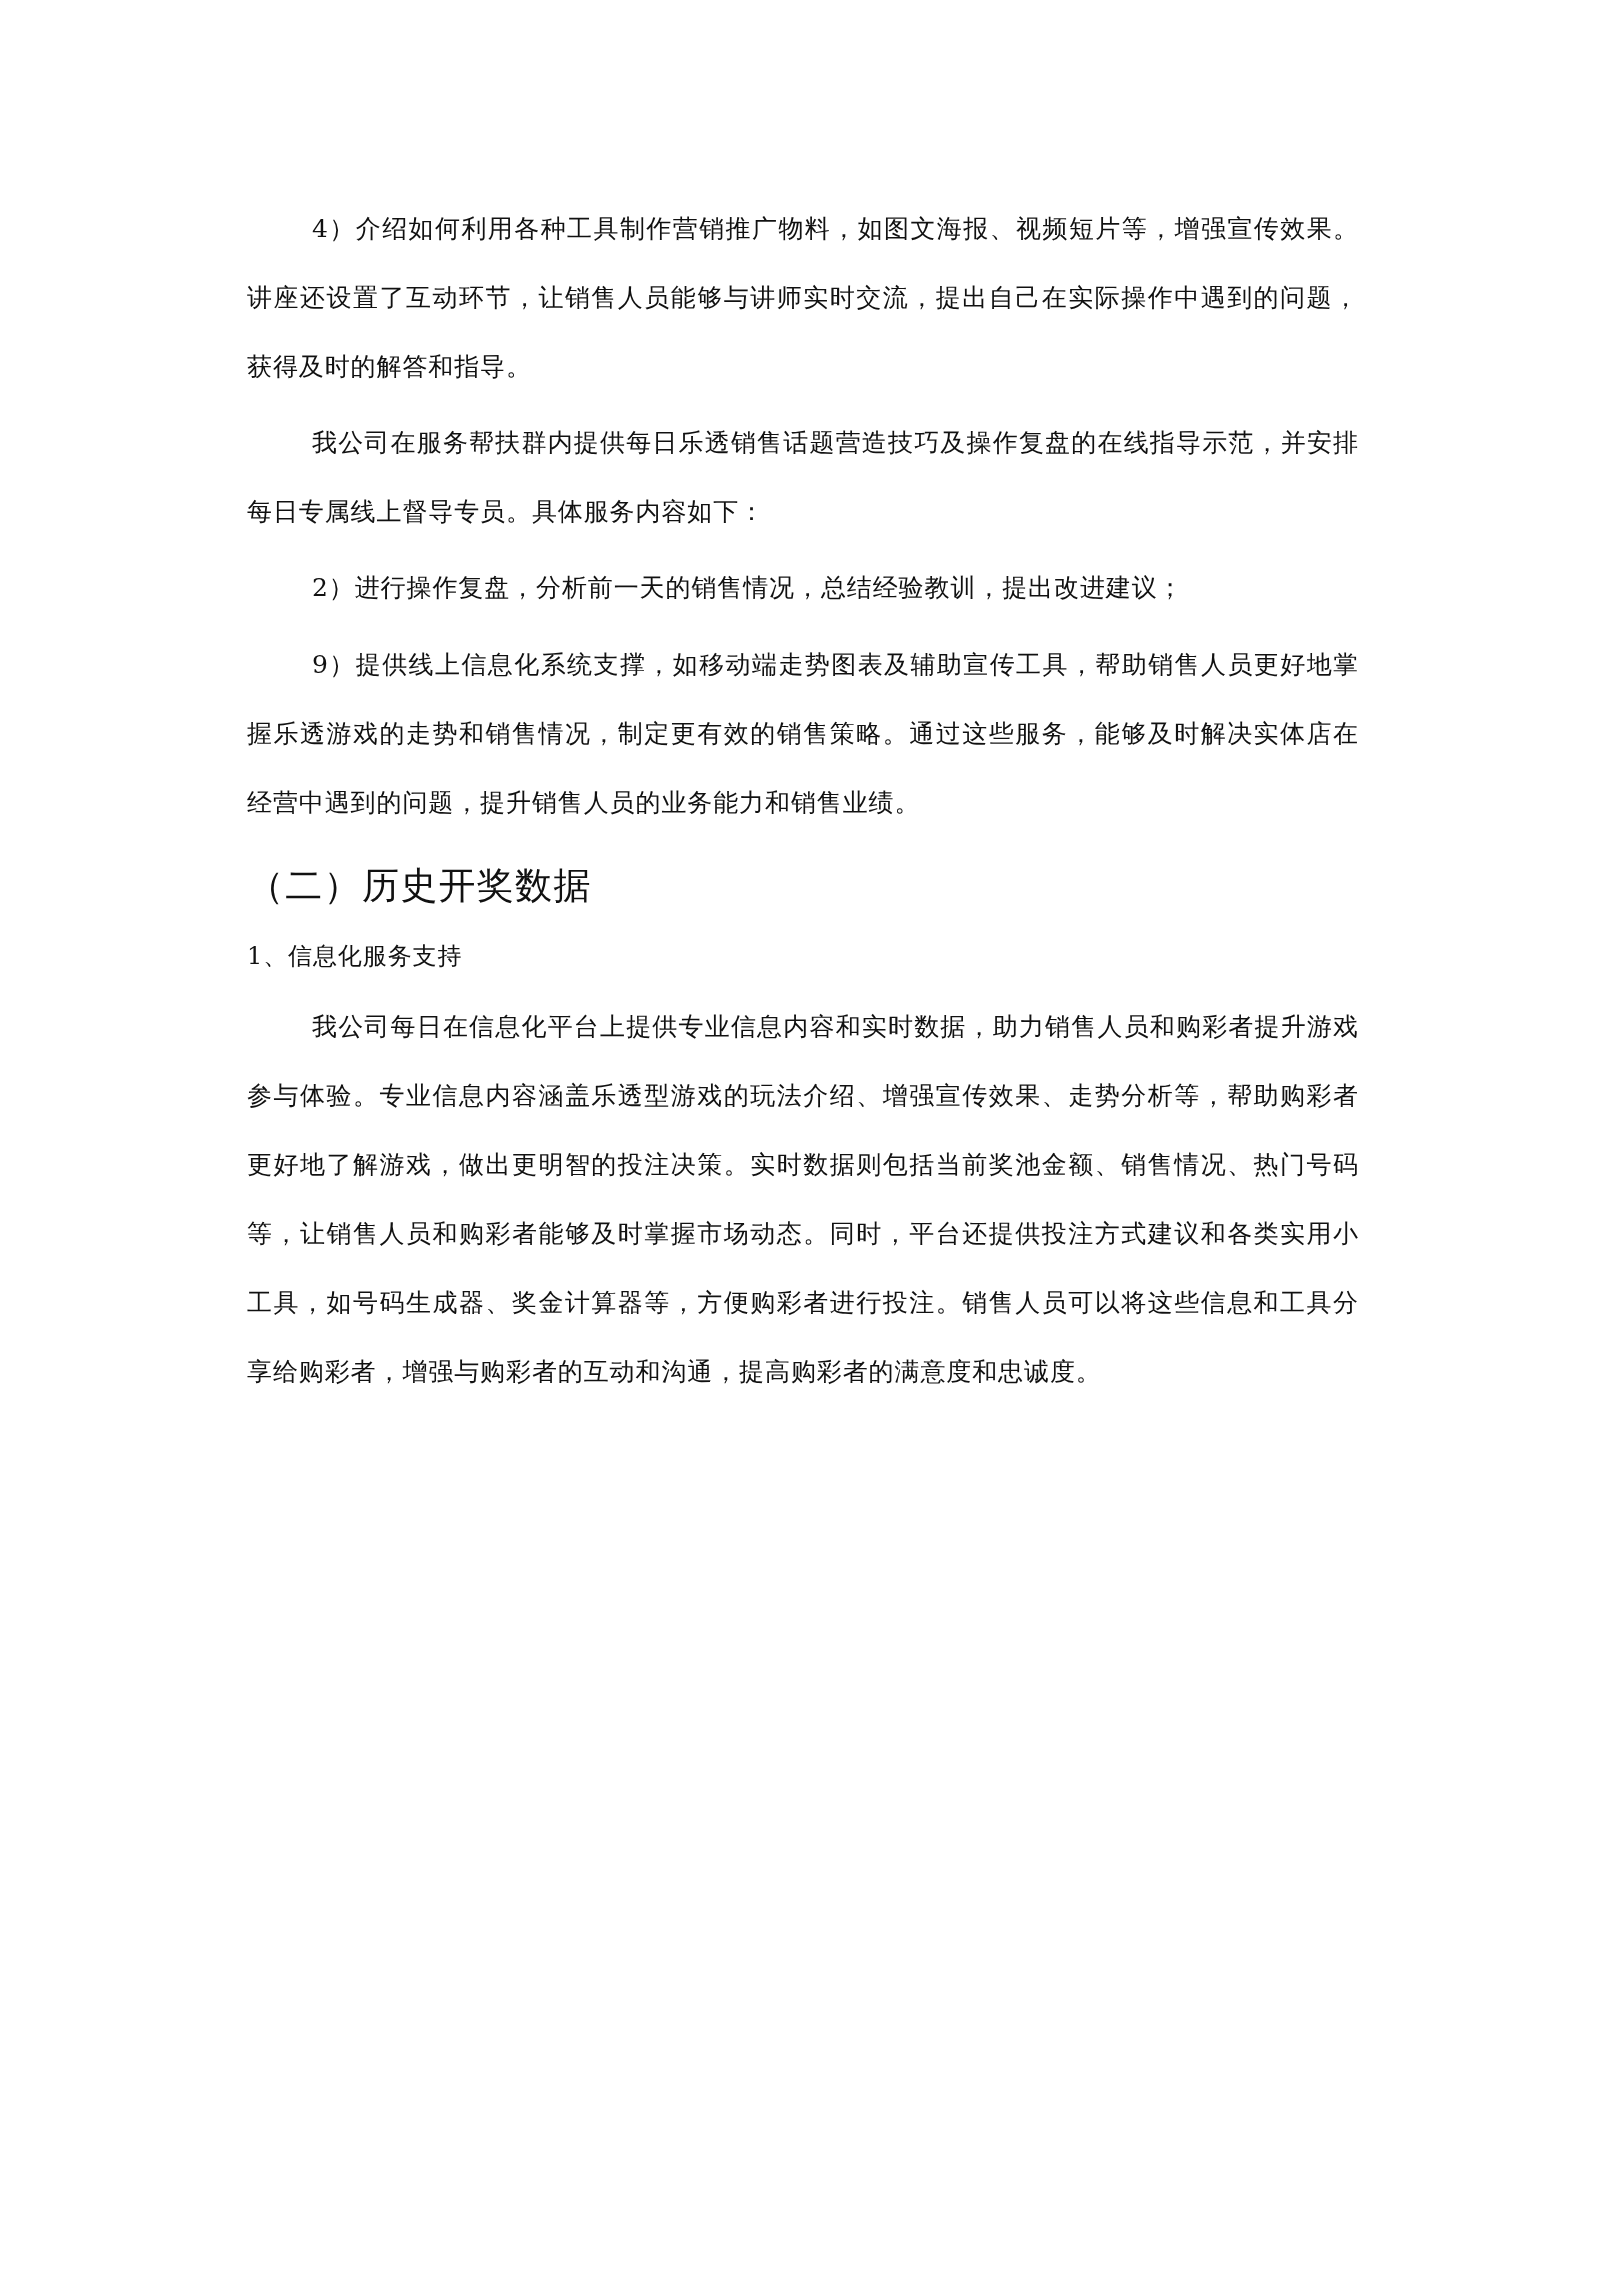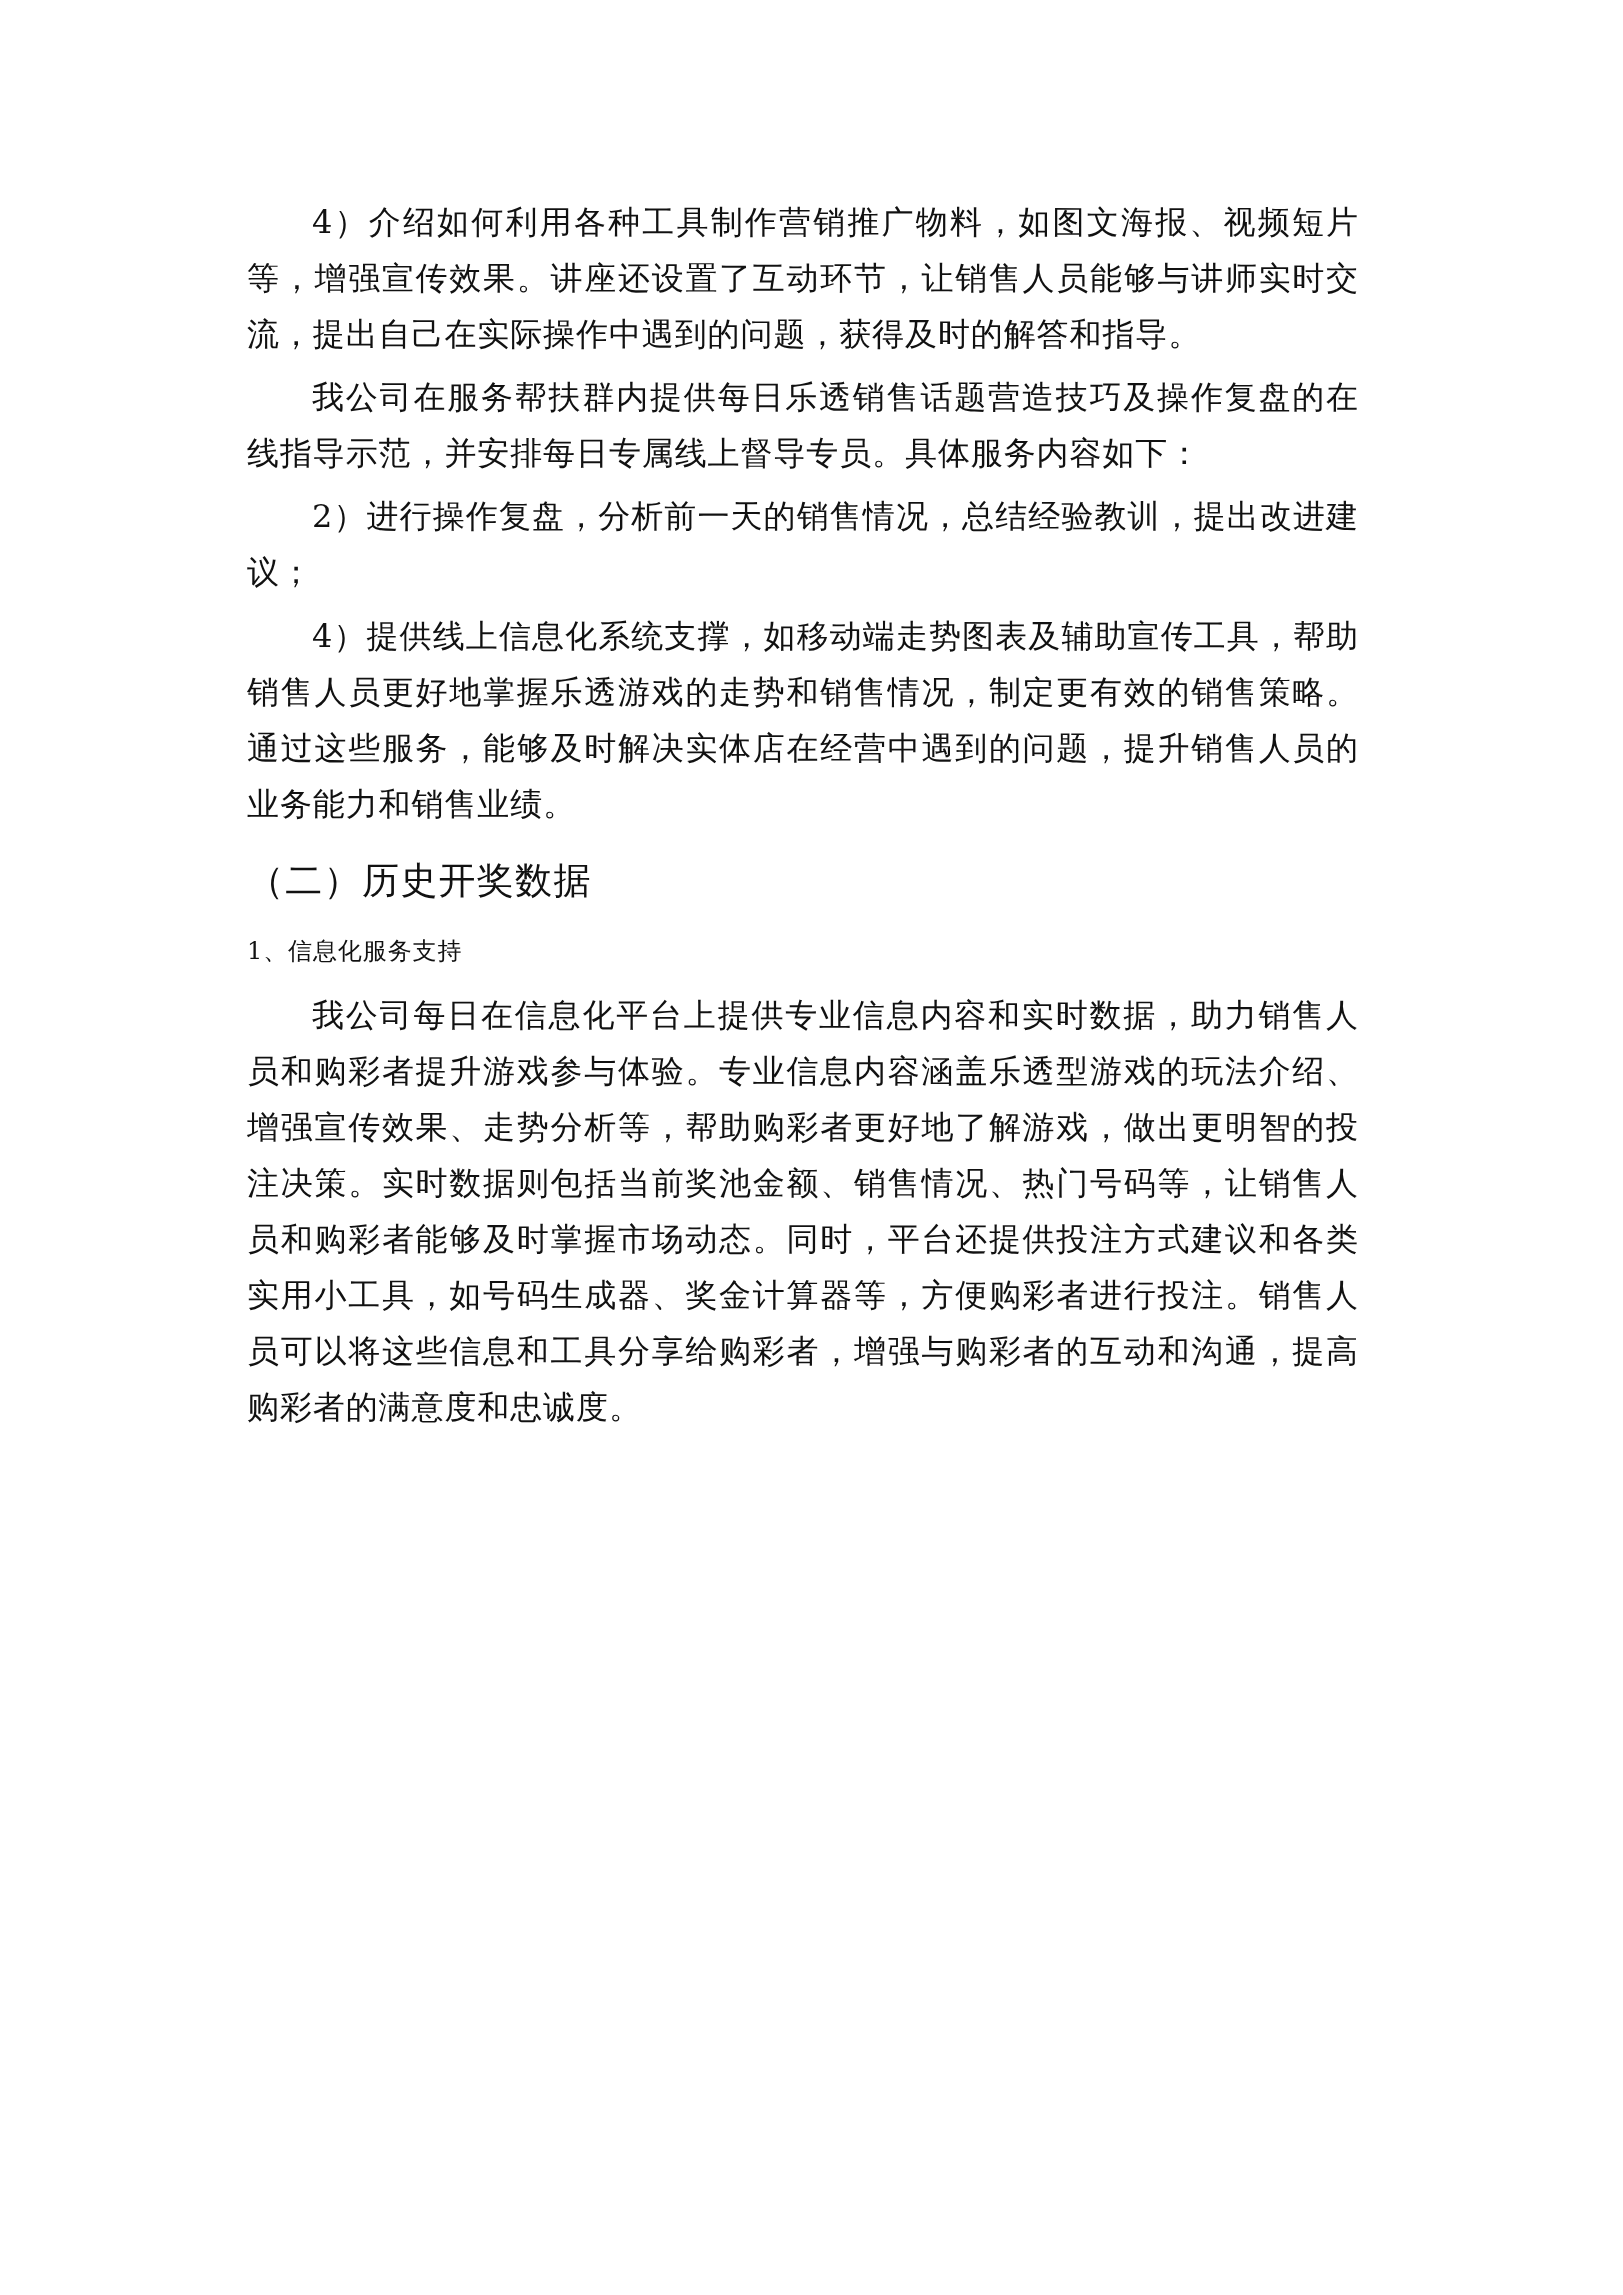--- a/index.html
+++ b/index.html
@@ -15,22 +15,22 @@
       font-family: "DejaVu Serif", "Liberation Serif", serif;
       color: #111111;
     }
     .page {
       position: absolute;
       left: 247px;
       top: 194px;
       width: 1112px;
     }
     .para {
-      font-size: 32px;
-      line-height: 56px;
+      font-size: 25px;
+      line-height: 69px;
       margin: 0 0 7.2px 0;
       text-align: justify;
       text-justify: inter-character;
       letter-spacing: 0.9px;
       word-break: break-all;
     }
     .para.indent {
       text-indent: 65px;
     }
     .heading-2 {
@@ -48,18 +48,18 @@
       font-weight: normal;
     }
   </style>
 </head>
 <body>
 
 <div class="page">
   <p class="para indent">4）介绍如何利用各种工具制作营销推广物料，如图文海报、视频短片等，增强宣传效果。讲座还设置了互动环节，让销售人员能够与讲师实时交流，提出自己在实际操作中遇到的问题，获得及时的解答和指导。</p>
   <p class="para indent">我公司在服务帮扶群内提供每日乐透销售话题营造技巧及操作复盘的在线指导示范，并安排每日专属线上督导专员。具体服务内容如下：</p>
   <p class="para indent">2）进行操作复盘，分析前一天的销售情况，总结经验教训，提出改进建议；</p>
-  <p class="para indent">4）提供线上信息化系统支撑，如移动端走势图表及辅助宣传工具，帮助销售人员更好地掌握乐透游戏的走势和销售情况，制定更有效的销售策略。通过这些服务，能够及时解决实体店在经营中遇到的问题，提升销售人员的业务能力和销售业绩。</p>
+  <p class="para indent">9）提供线上信息化系统支撑，如移动端走势图表及辅助宣传工具，帮助销售人员更好地掌握乐透游戏的走势和销售情况，制定更有效的销售策略。通过这些服务，能够及时解决实体店在经营中遇到的问题，提升销售人员的业务能力和销售业绩。</p>
   <h2 class="heading-2">（二）历史开奖数据</h2>
   <h3 class="heading-3">1、信息化服务支持</h3>
   <p class="para indent">我公司每日在信息化平台上提供专业信息内容和实时数据，助力销售人员和购彩者提升游戏参与体验。专业信息内容涵盖乐透型游戏的玩法介绍、增强宣传效果、走势分析等，帮助购彩者更好地了解游戏，做出更明智的投注决策。实时数据则包括当前奖池金额、销售情况、热门号码等，让销售人员和购彩者能够及时掌握市场动态。同时，平台还提供投注方式建议和各类实用小工具，如号码生成器、奖金计算器等，方便购彩者进行投注。销售人员可以将这些信息和工具分享给购彩者，增强与购彩者的互动和沟通，提高购彩者的满意度和忠诚度。</p>
 </div>
 
 
 </body></html>

